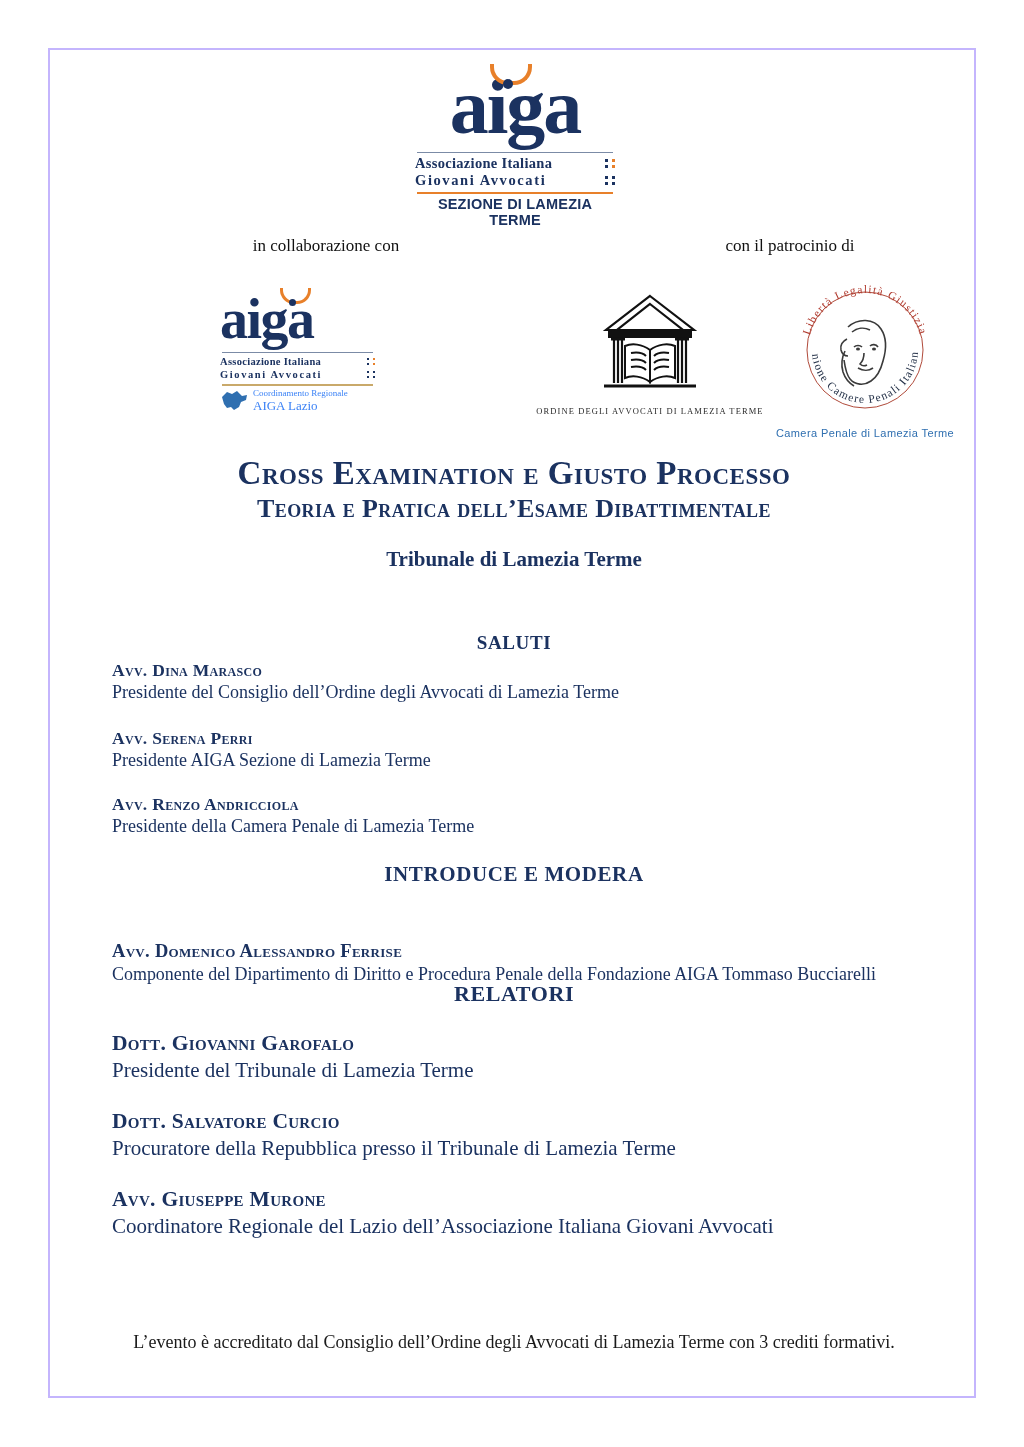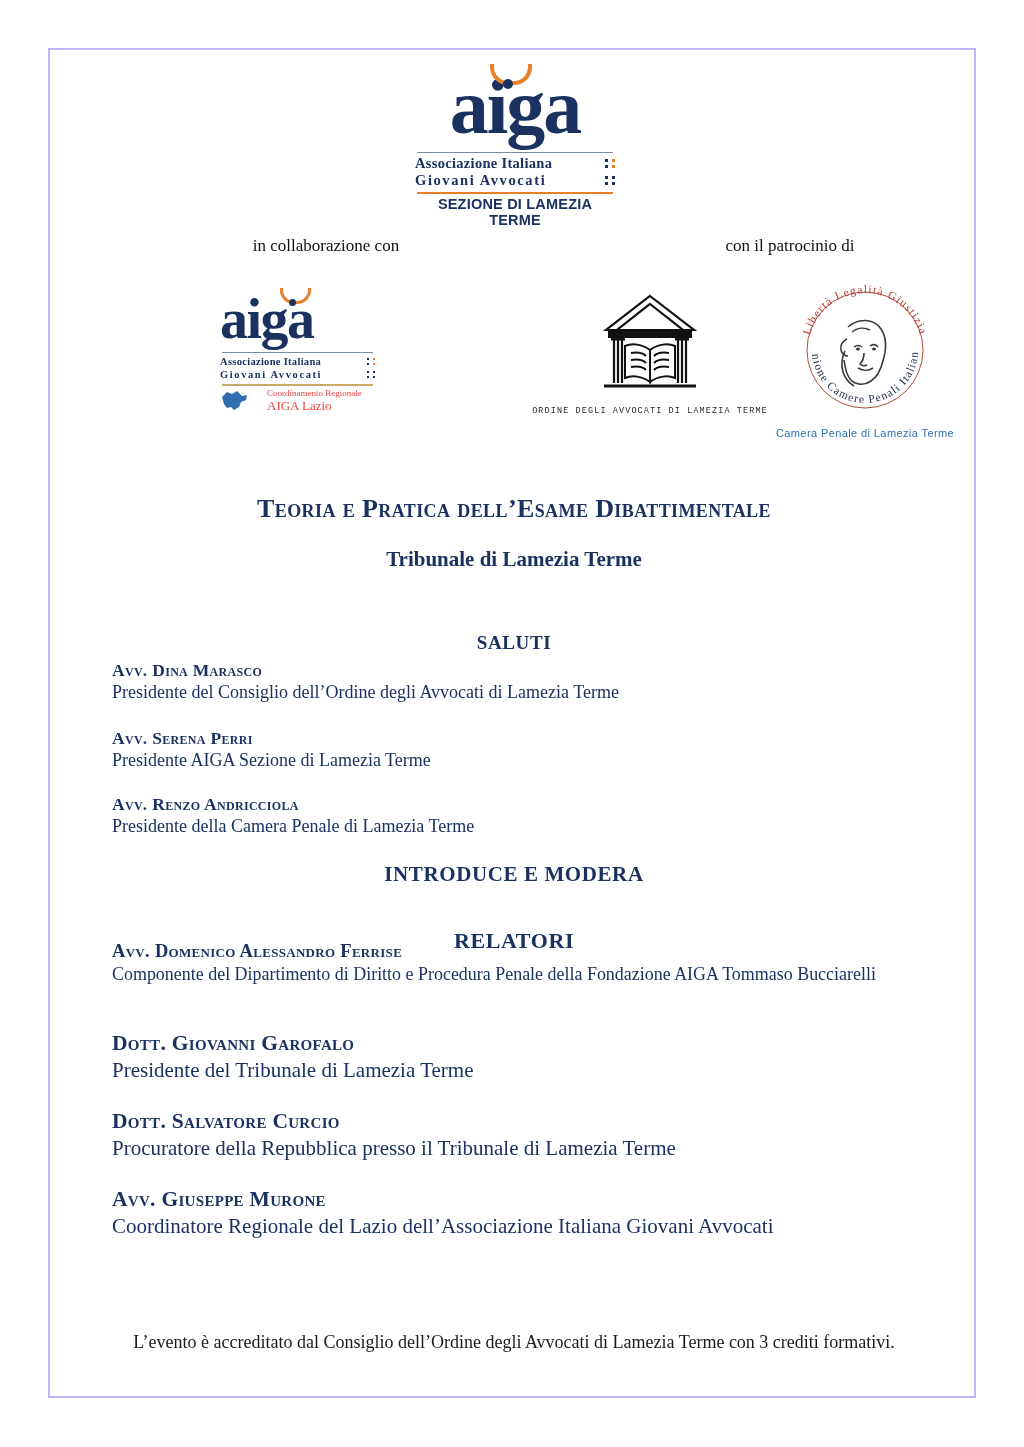--- a/index.html
+++ b/index.html
@@ -144,38 +144,38 @@
   .aiga-lazio .aiga-sub { font-size: 10.5px; line-height: 13px; }
   .aiga-lazio .dotcol i { width: 2px; height: 2px; }
   .lazio-bottom {
     display: flex;
     align-items: center;
     margin-top: 2px;
   }
   .lazio-shape { width: 30px; height: 26px; flex: none; }
   .lazio-txt {
     font-family: "Liberation Serif", serif;
-    color: #ef4444;
-    margin-left: 17px;
+    color: #3b82f6;
+    margin-left: 3px;
   }
   .lazio-txt .l1 { font-size: 9px; line-height: 11px; }
   .lazio-txt .l2 { font-size: 13px; line-height: 14px; }
 
   
   .ordine {
     position: absolute;
     left: 480px;
     top: 240px;
     width: 240px;
     text-align: center;
   }
   .ordine svg { display: block; margin: 0 auto; }
   .ordine-cap {
     margin-top: 6px;
-    font-family: Liberation Mono, monospace;
+    font-family: Liberation Serif, serif;
     font-size: 8.5px;
     letter-spacing: 1.1px;
     color: #2a2a2a;
     white-space: nowrap;
   }
 
   
   .camera {
     position: absolute;
     left: 715px;
@@ -234,21 +234,21 @@
   .section-head {
     position: absolute;
     left: 0; width: 928px;
     text-align: center;
     font-family: "Liberation Serif", serif;
     font-weight: bold;
     color: #1b3260;
   }
   .sh-saluti   { top: 570px; font-size: 19px; letter-spacing: 0.6px; margin-top: 12px; }
   .sh-moderano { top: 812px; font-size: 21px; letter-spacing: 0.6px; }
-  .sh-relatori { top: 878px; font-size: 22px; letter-spacing: 0.6px; }
+  .sh-relatori { top: 931px; font-size: 22px; letter-spacing: 0.6px; }
 
   .person { position: absolute; left: 62px; width: 860px; }
   .person .nm {
     font-family: "Liberation Serif", serif;
     font-weight: bold;
     font-variant: small-caps;
     color: #1b3260;
     letter-spacing: 0.3px;
   }
   .person .rl {
@@ -425,20 +425,21 @@
         <path d="M55 76 c-3 6 -4 14 -2 21 c2 6 6 11 11 14"></path>
       </g>
       <g fill="#3a3a3a">
         <ellipse cx="68" cy="74" rx="2" ry="1.5"></ellipse>
         <ellipse cx="84" cy="74" rx="2" ry="1.5"></ellipse>
       </g>
     </svg>
     <div class="camera-cap">Camera Penale di Lamezia Terme</div>
   </div>
 
+  <div class="title1">Cross Examination e Giusto Processo</div>
   <div class="title2">Teoria e Pratica dell’Esame Dibattimentale</div>
 
   <div class="whenwhere">
     <div class="l2">Tribunale di Lamezia Terme</div>
   </div>
 
   <div class="section-head sh-saluti">SALUTI</div>
 
   <div class="person grp-small p1">
     <div class="nm">Avv. Dina Marasco</div>

